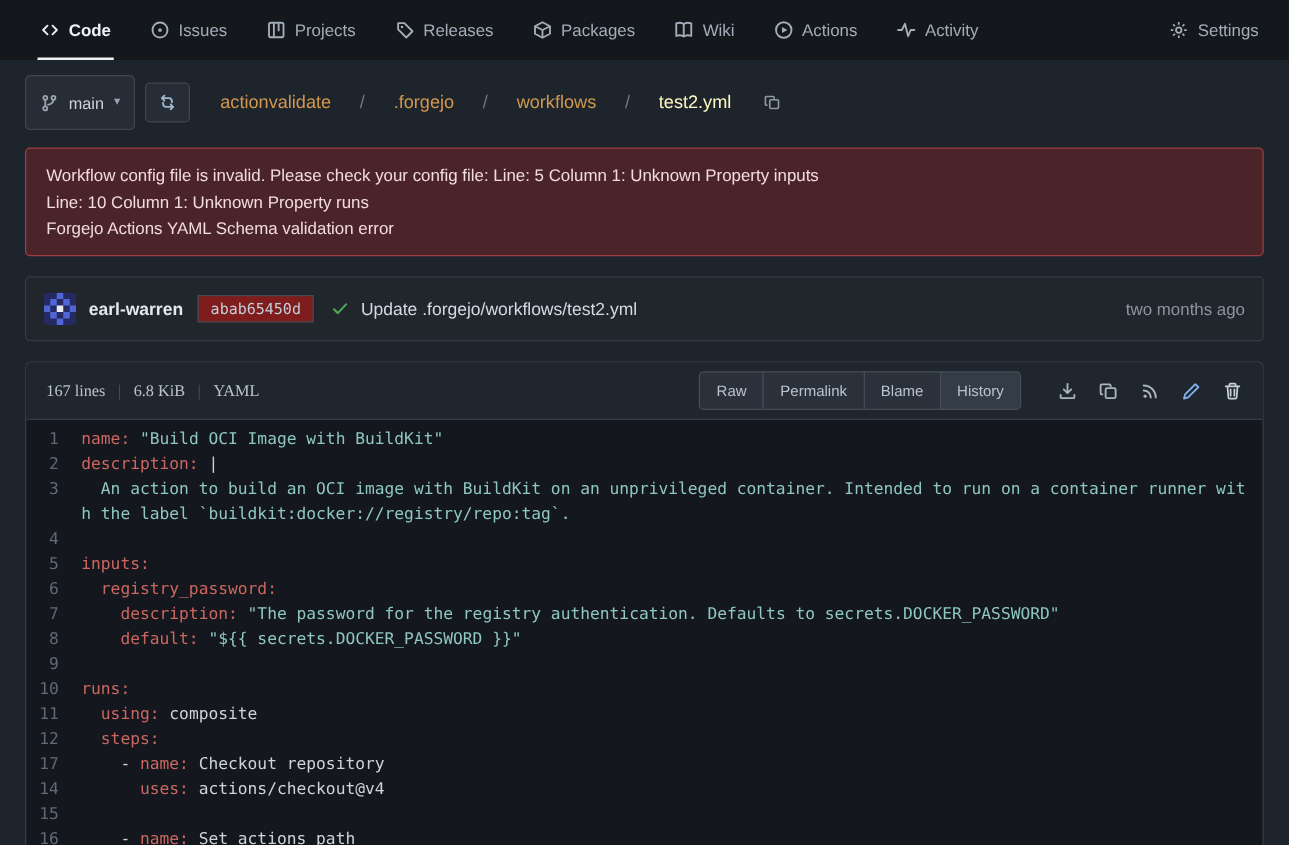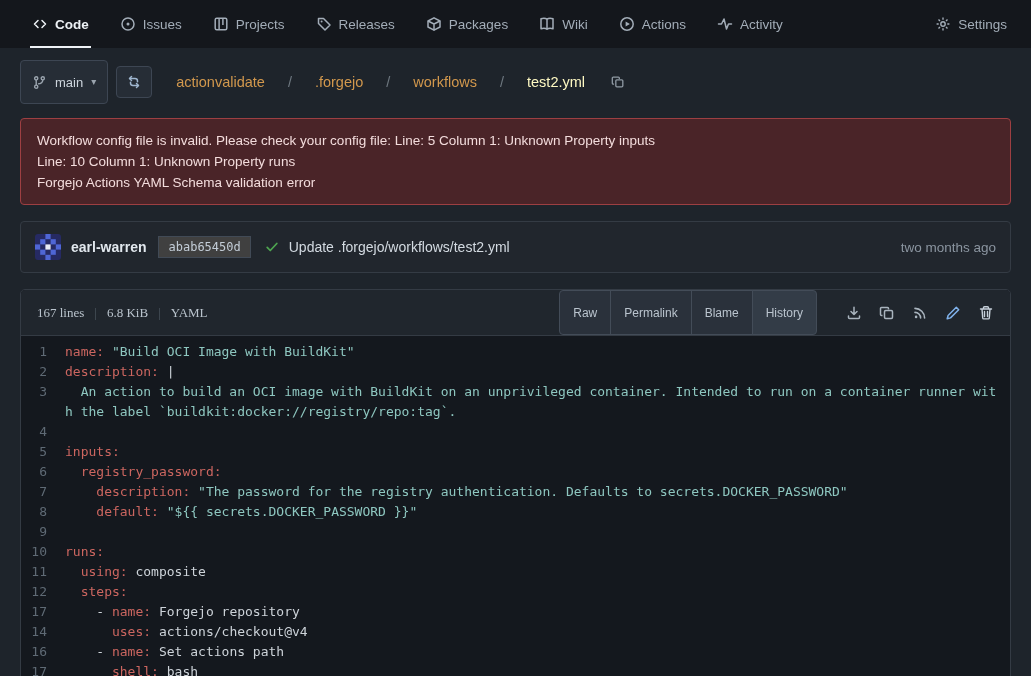--- a/index.html
+++ b/index.html
@@ -63,21 +63,21 @@
 
   .commit-bar {
     margin-top:16px; height:52px; background:#21262d;
     border:1px solid #343b44; border-radius:4px;
     display:flex; align-items:center; gap:10px; padding:0 14px;
   }
   .avatar { width:26px; height:26px; border-radius:3px; overflow:hidden; flex:none; cursor:pointer; }
   .author { font-weight:700; font-size:14px; color:#e2e8ee; cursor:pointer; }
   .sha-badge {
     font-family:"DejaVu Sans Mono", monospace; font-size:12px;
-    color:#c3cdd7; background:#404040; border:1px solid #414a56;
+    color:#c3cdd7; background:#7f1d1d; border:1px solid #414a56;
     border-radius:0; padding:3px 9px; margin-left:2px; cursor:pointer;
   }
   .check { color:#4ea550; margin-left:4px; }
   .check svg { width:14px; height:14px; }
   .message { font-size:14px; color:#d3dae1; cursor:pointer; }
   .time { margin-left:auto; font-size:13.5px; color:#8b95a0; }
 
   
   .file-box {
     margin-top:16px; border:1px solid #343b44; border-radius:5px;
@@ -88,21 +88,21 @@
     display:flex; align-items:center; padding:0 12px 0 16px;
   }
   .file-meta {
     font-family:Liberation Serif, serif; font-size:13px;
     color:#bac4cd; display:flex; align-items:center; gap:10px;
   }
   .file-meta .sep { color:#4e5862; }
   .header-actions { margin-left:auto; display:flex; align-items:center; }
   .btn-group { display:flex; margin-right:16px; }
   .btn-group button {
-    height:45px; padding:0 13px; font-size:12px; font-family:inherit;
+    height:31px; padding:0 13px; font-size:12px; font-family:inherit;
     color:#bac4ce; background:#2a313b; border:1px solid #434c58;
     margin-left:-1px; cursor:pointer;
   }
   .btn-group button:first-child { border-radius:4px 0 0 4px; margin-left:0; }
   .btn-group button:last-child { border-radius:0 4px 4px 0; background:#333c47; }
   .icon-only {
     background:none; border:none; color:#a9b4be; cursor:pointer;
     padding:4px; margin-left:9px; display:inline-flex;
   }
   .icon-only svg { width:16px; height:16px; }
@@ -388,27 +388,31 @@
         <div class="code-row">
           <span class="line-num">11</span>
           <span class="line-content"><span class="tok-plain">  </span><span class="tok-key">using:</span><span class="tok-plain"> composite</span></span>
         </div>
         <div class="code-row">
           <span class="line-num">12</span>
           <span class="line-content"><span class="tok-plain">  </span><span class="tok-key">steps:</span></span>
         </div>
         <div class="code-row">
           <span class="line-num">17</span>
-          <span class="line-content"><span class="tok-plain">    - </span><span class="tok-key">name:</span><span class="tok-plain"> Forgejo repository</span></span>
+          <span class="line-content"><span class="tok-plain">    - </span><span class="tok-key">name:</span><span class="tok-plain"> Checkout repository</span></span>
         </div>
         <div class="code-row">
           <span class="line-num">14</span>
           <span class="line-content"><span class="tok-plain">      </span><span class="tok-key">uses:</span><span class="tok-plain"> actions/checkout@v4</span></span>
         </div>
         <div class="code-row">
+          <span class="line-num">15</span>
+          <span class="line-content"></span>
+        </div>
+        <div class="code-row">
           <span class="line-num">16</span>
           <span class="line-content"><span class="tok-plain">    - </span><span class="tok-key">name:</span><span class="tok-plain"> Set actions path</span></span>
         </div>
         <div class="code-row">
           <span class="line-num">17</span>
           <span class="line-content"><span class="tok-plain">      </span><span class="tok-key">shell:</span><span class="tok-plain"> bash</span></span>
         </div>
       </div>
   </div>
 

